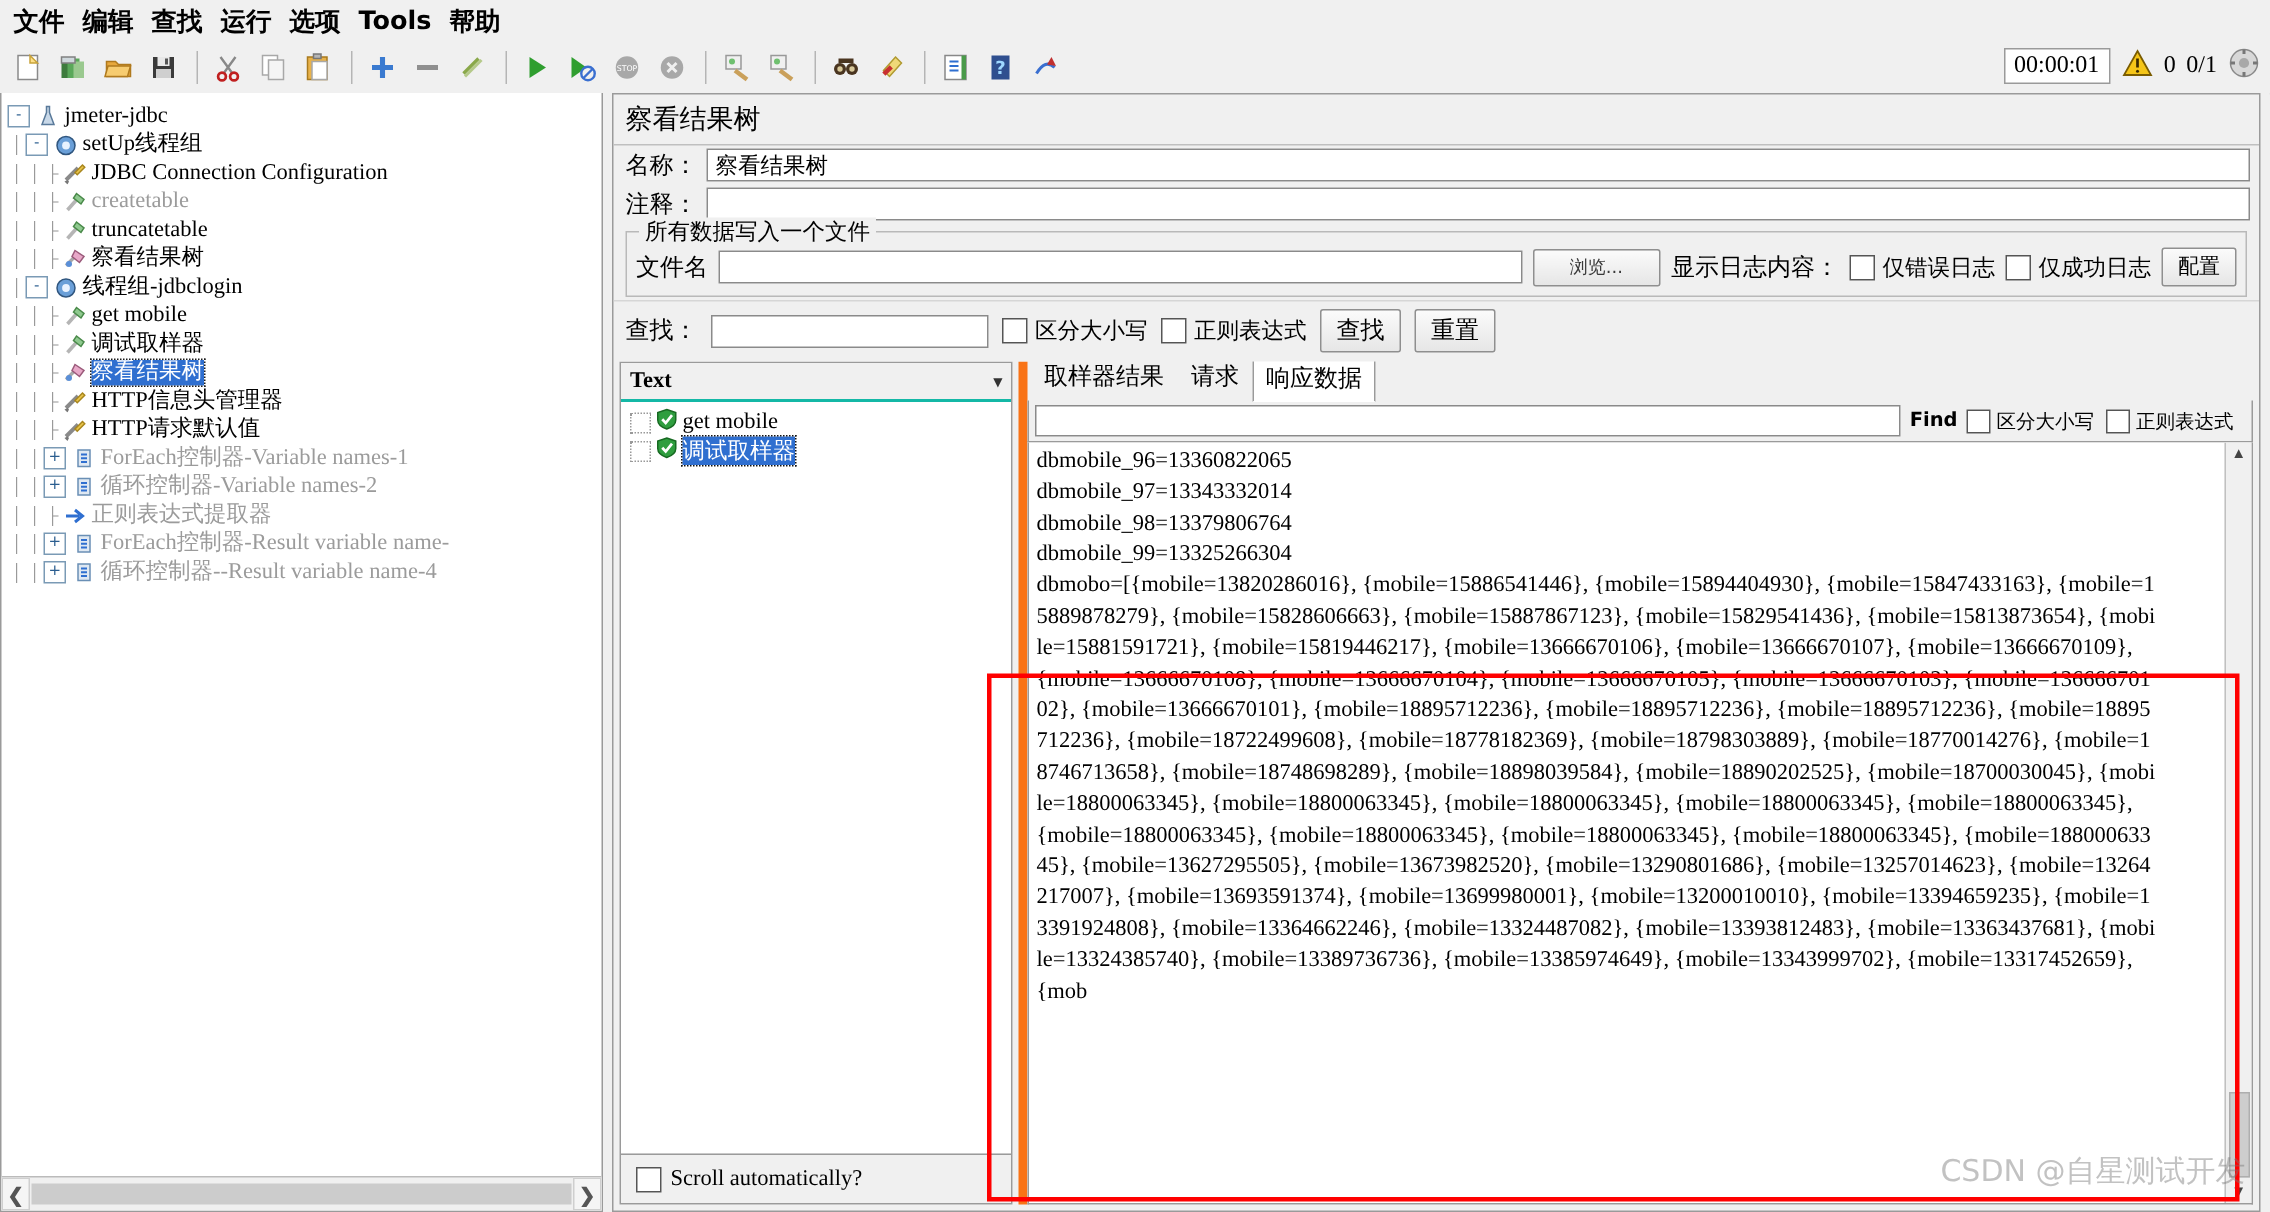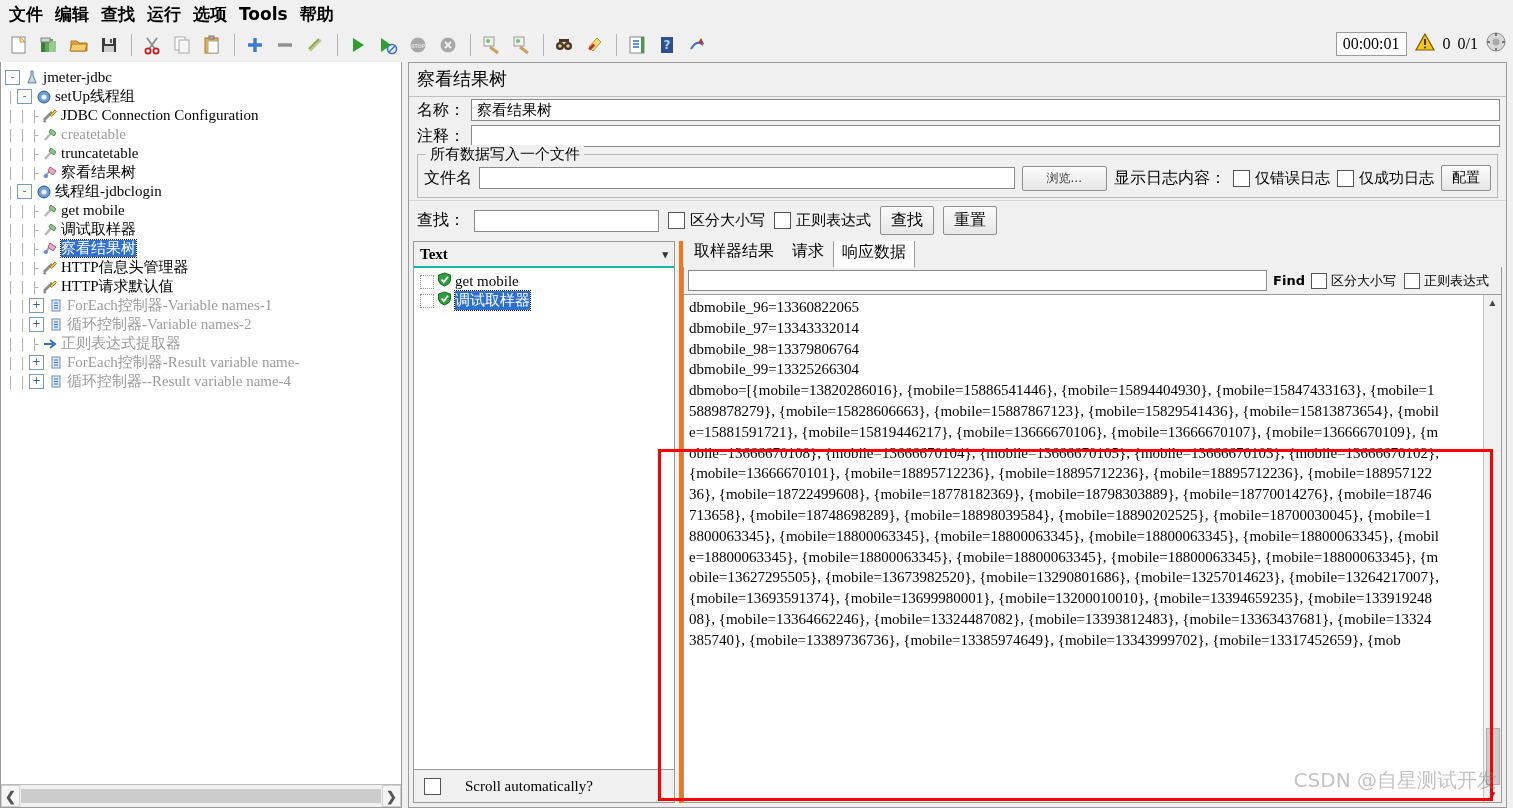--- a/index.html
+++ b/index.html
@@ -61,24 +61,24 @@
   .searchinput{width:185px;height:22px;background:#fff;border:1px solid #8a8a8a;box-sizing:border-box;}
 
   
   .results{flex:1;display:flex;padding:0 4px 4px 4px;gap:4px;overflow:hidden;min-height:0;}
   .res-left{width:262px;display:flex;flex-direction:column;border:1px solid #9a9a9a;background:#fff;box-sizing:border-box;}
   .combo{height:24px;background:#f0f0f0;border-bottom:2px solid #14b8a6;display:flex;align-items:center;padding:0 6px;font-size:15px;font-family:"Liberation Serif",serif;font-weight:bold;justify-content:space-between;}
   .combo .chev{font-size:11px;color:#333;}
   .res-tree{flex:1;background:#fff;padding:4px 0 0 6px;font-family:"Liberation Serif",serif;font-size:15px;overflow:hidden;}
   .rnode{display:flex;align-items:center;height:19px;gap:3px;}
   .rnode .dotbox{width:12px;height:12px;border:1px dotted #999;flex:none;}
-  .res-foot{height:32px;border-top:1px solid #9a9a9a;background:#f0f0f0;display:flex;align-items:center;padding-left:10px;gap:24px;}
+  .res-foot{height:32px;border-top:1px solid #9a9a9a;background:#f0f0f0;display:flex;align-items:center;padding-left:10px;gap:6px;}
   .res-foot .txt{font-size:15px;font-family:"Liberation Serif",serif;}
 
-  .res-right{flex:1;display:flex;flex-direction:column;min-width:0;border-left:4px solid #f97316;}
+  .res-right{flex:1;display:flex;flex-direction:column;min-width:0;border-left:6px solid #f97316;}
   .tabbar{display:flex;align-items:flex-end;gap:0;height:26px;padding-left:2px;}
   .tab{padding:3px 8px 4px 8px;font-size:16px;font-family:"DejaVu Sans",sans-serif;border:1px solid transparent;background:transparent;}
   .tab.active{background:#fff;border:1px solid #9a9a9a;border-bottom:1px solid #fff;position:relative;top:1px;}
   .tabbar2{display:flex;align-items:flex-end;height:25px;padding-left:4px;background:#f0f0f0;border-top:1px solid #9a9a9a;}
   .tab2{padding:2px 8px 3px 8px;font-size:15px;font-family:"Liberation Serif",serif;border:1px solid #b5b5b5;background:#e8e8e8;margin-right:2px;}
   .tab2.active{background:#fff;border-bottom-color:#fff;position:relative;top:1px;}
   .findbar{display:flex;align-items:center;gap:0;background:#f0f0f0;border:1px solid #9a9a9a;border-top:0;padding:3px 4px;}
   .findinput{flex:1;height:21px;background:#fff;border:1px solid #8a8a8a;box-sizing:border-box;}
   .findlbl{font-size:13px;font-weight:bold;font-family:"DejaVu Sans",sans-serif;margin:0 6px;}
   .findcb{display:flex;align-items:center;gap:4px;font-size:13px;font-family:"DejaVu Sans",sans-serif;margin-right:8px;}

